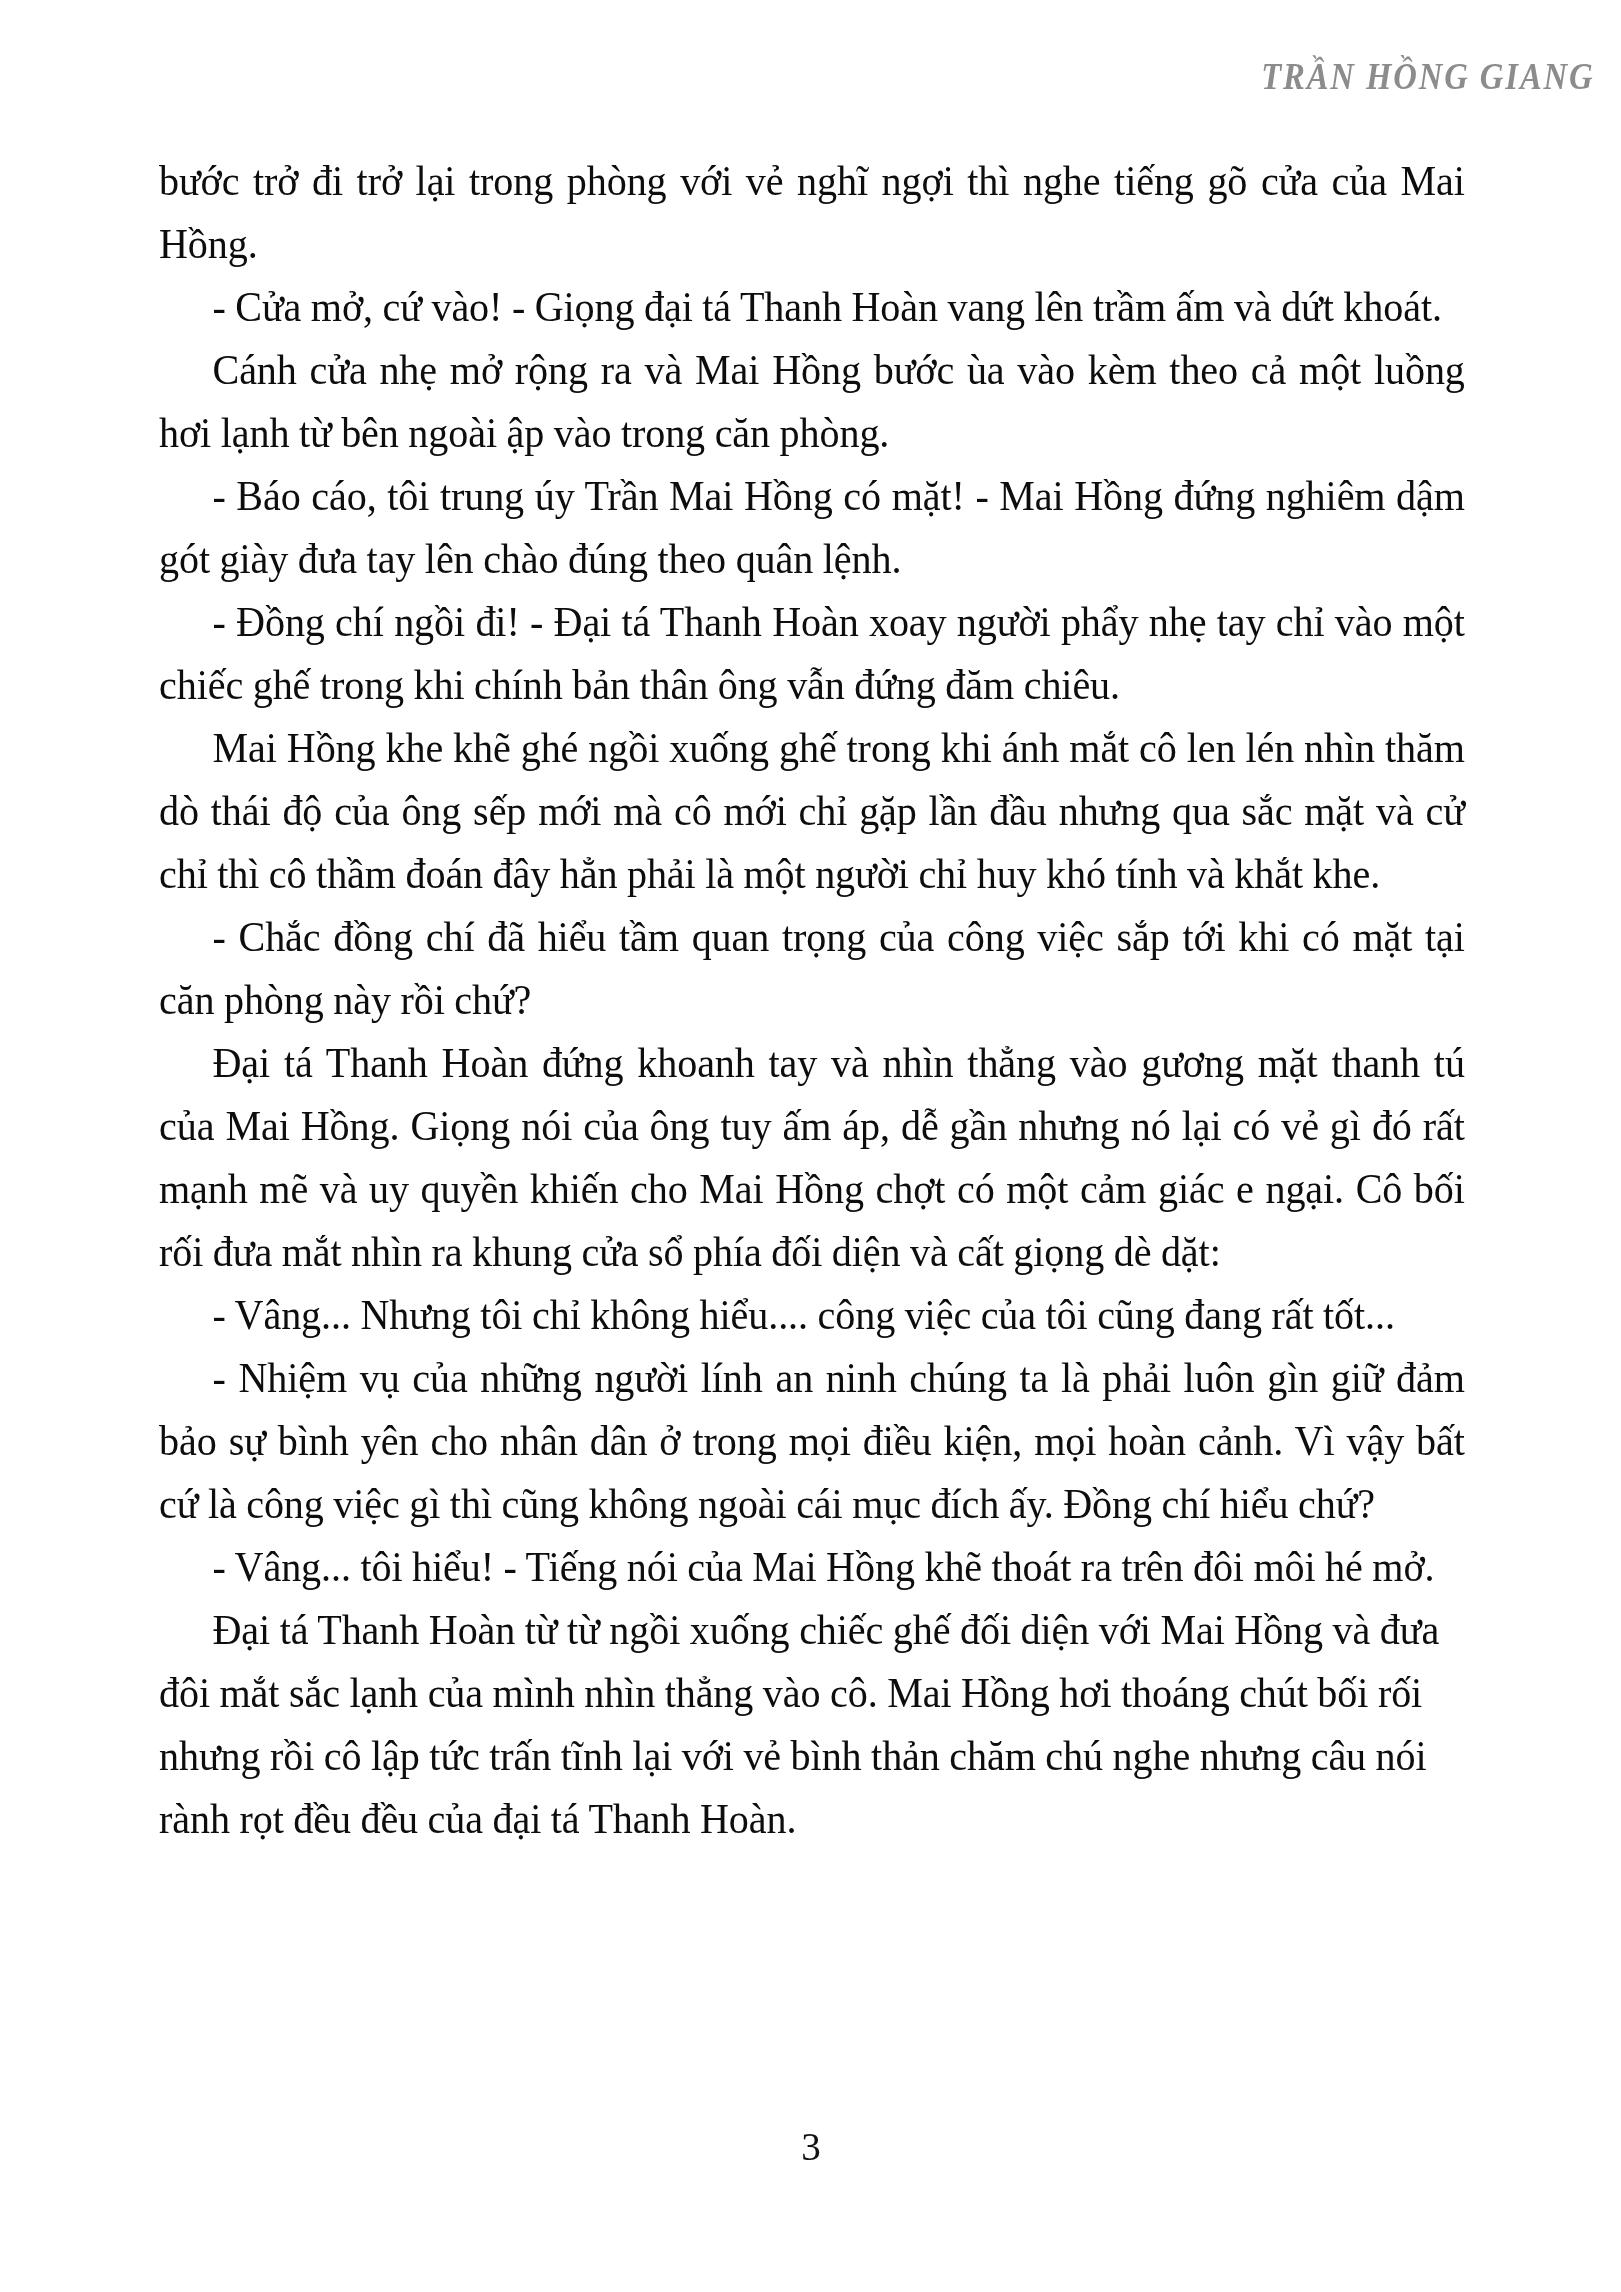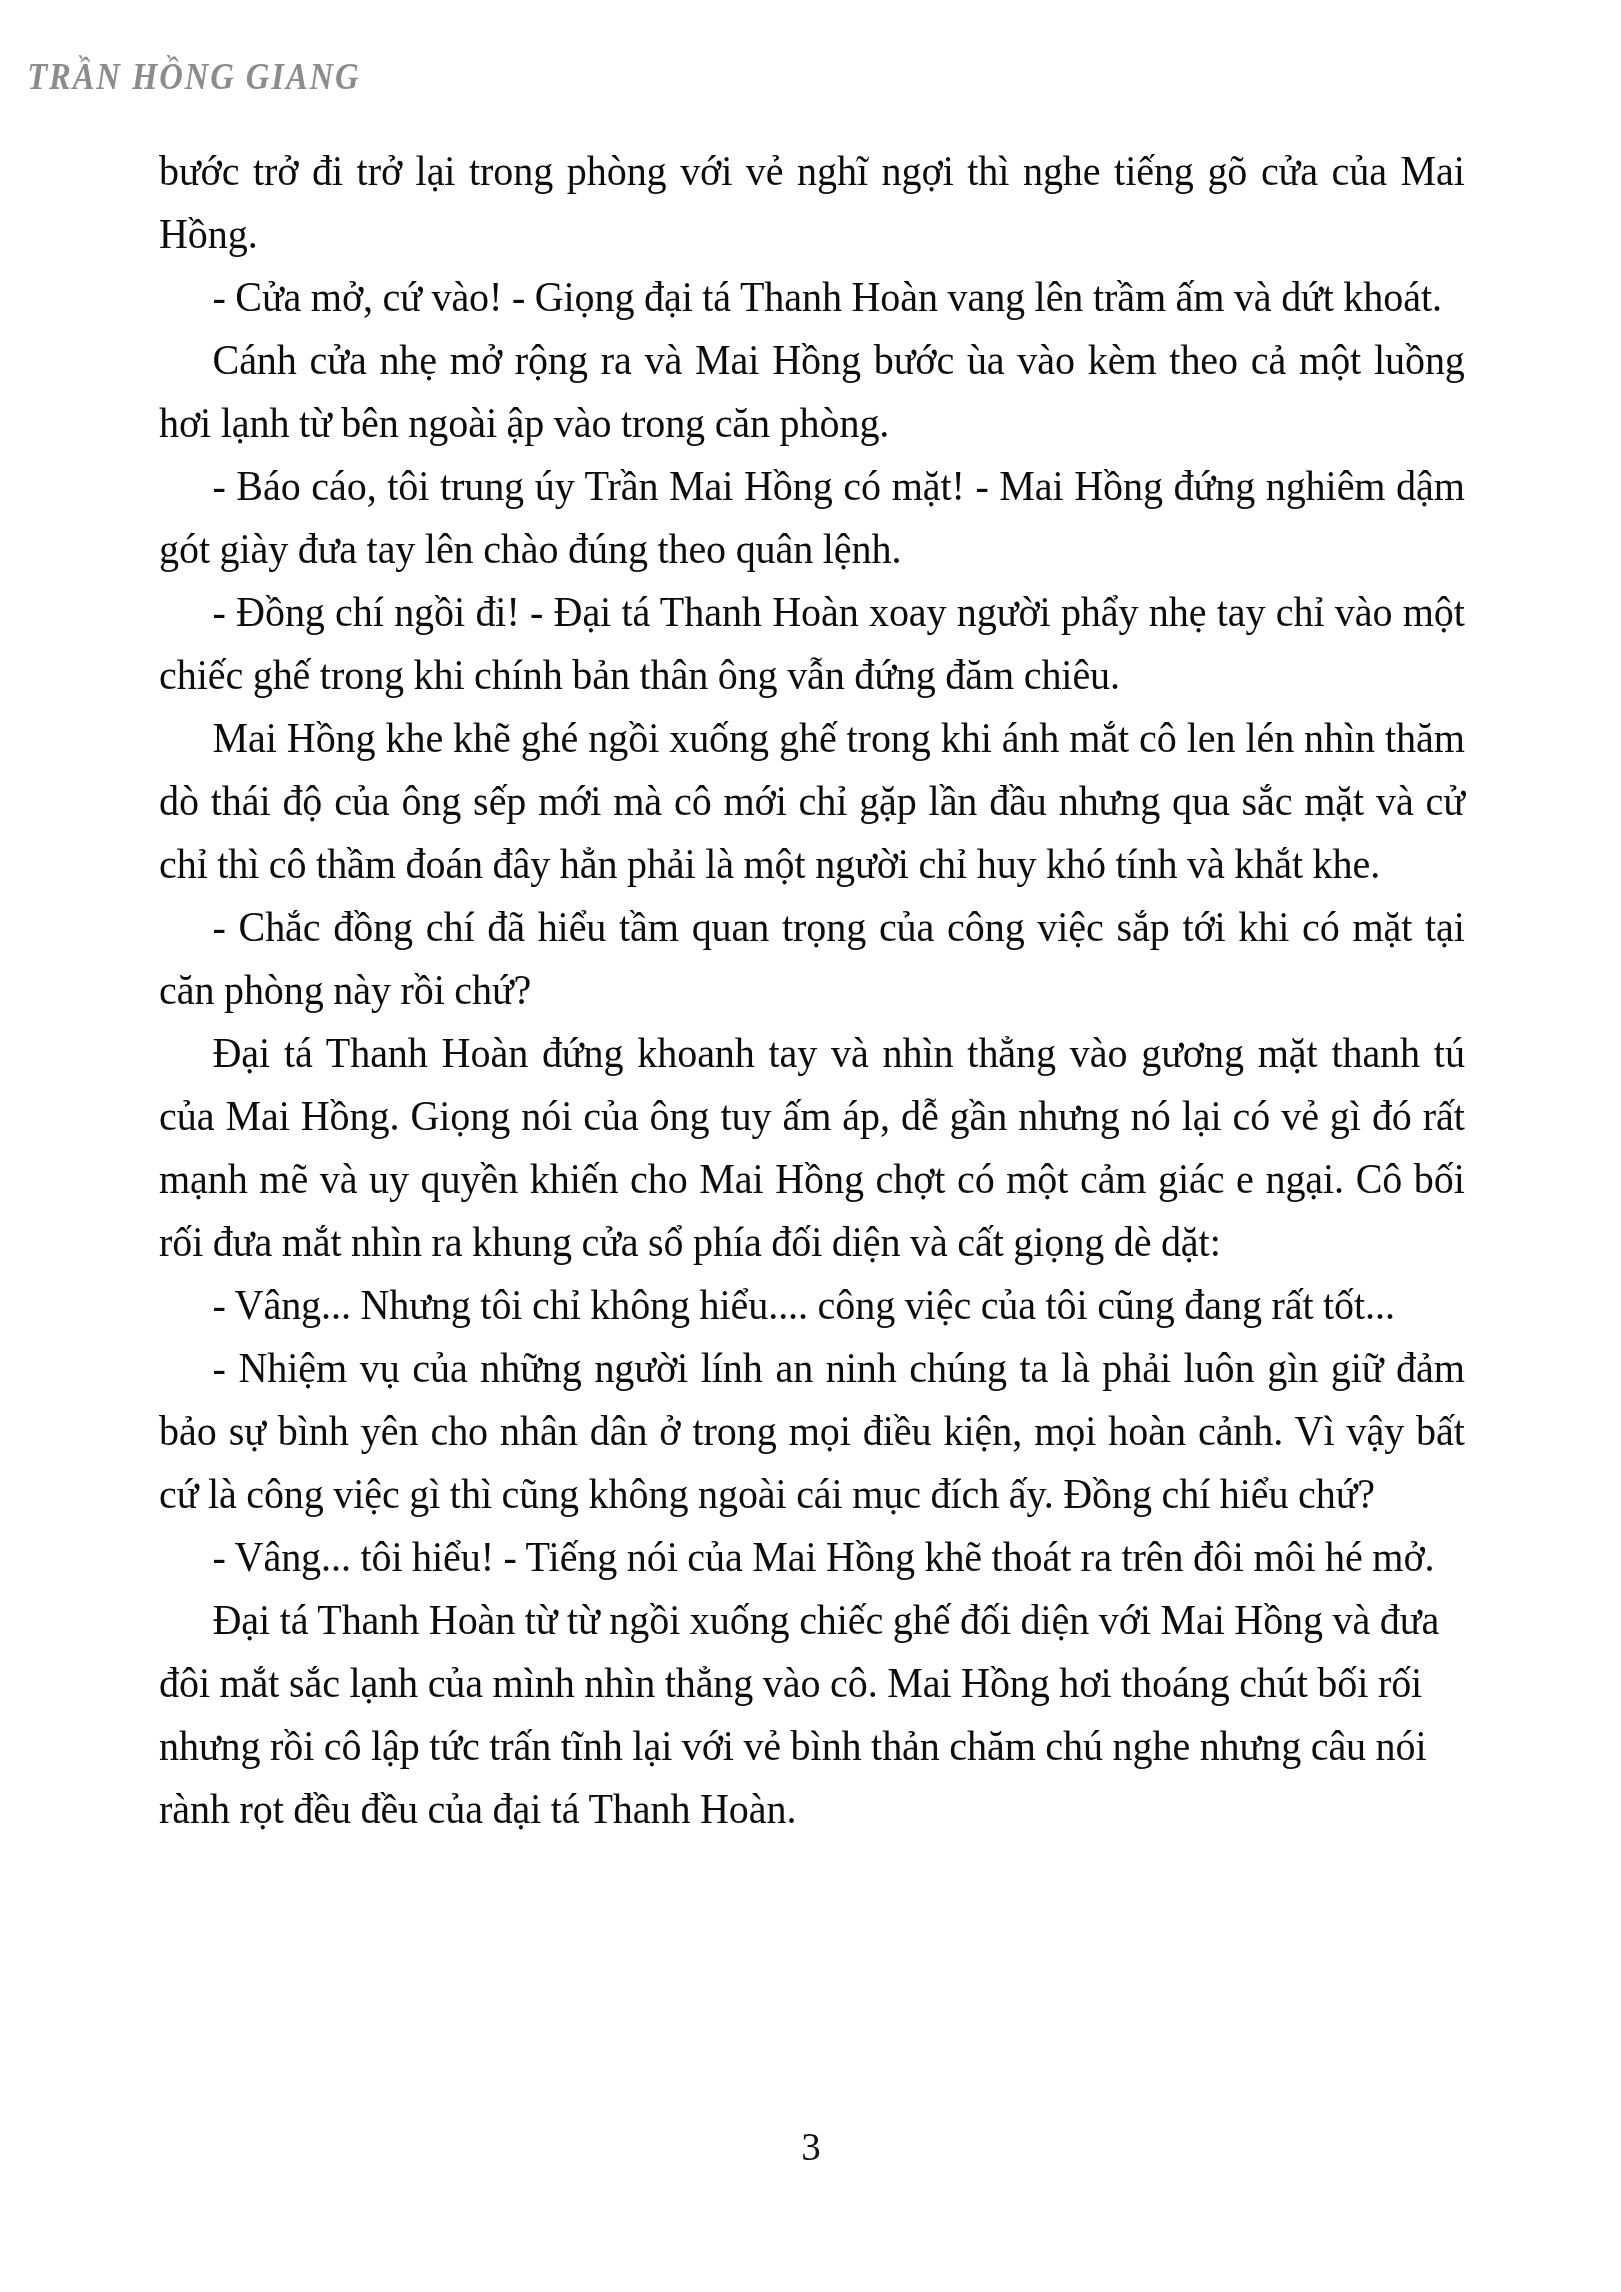--- a/index.html
+++ b/index.html
@@ -24,40 +24,40 @@
     box-sizing: border-box;
     overflow: hidden;
   }
 
   
   .running-header {
     position: absolute;
     top: 54px;
     left: 0;
     width: 1622px;
-    text-align: left;
+    text-align: right;
   }
   .running-header .header-title {
     display: inline-block;
     font-family: "Liberation Serif", "DejaVu Serif", serif;
     font-style: italic;
     font-weight: 700;
     font-size: 38px;
     letter-spacing: 2.2px;
     color: #8c8c8c;
     transform: scaleX(0.86);
     transform-origin: center center;
     white-space: nowrap;
   }
 
   
   .text-block {
     position: absolute;
     left: 159px;
-    top: 140px;
+    top: 150px;
     width: 1306px;
   }
 
   .para {
     margin: 0;
     text-align: justify;
     text-justify: inter-word;
     font-size: 42px;
     line-height: 63px;
     word-spacing: -0.4px;

